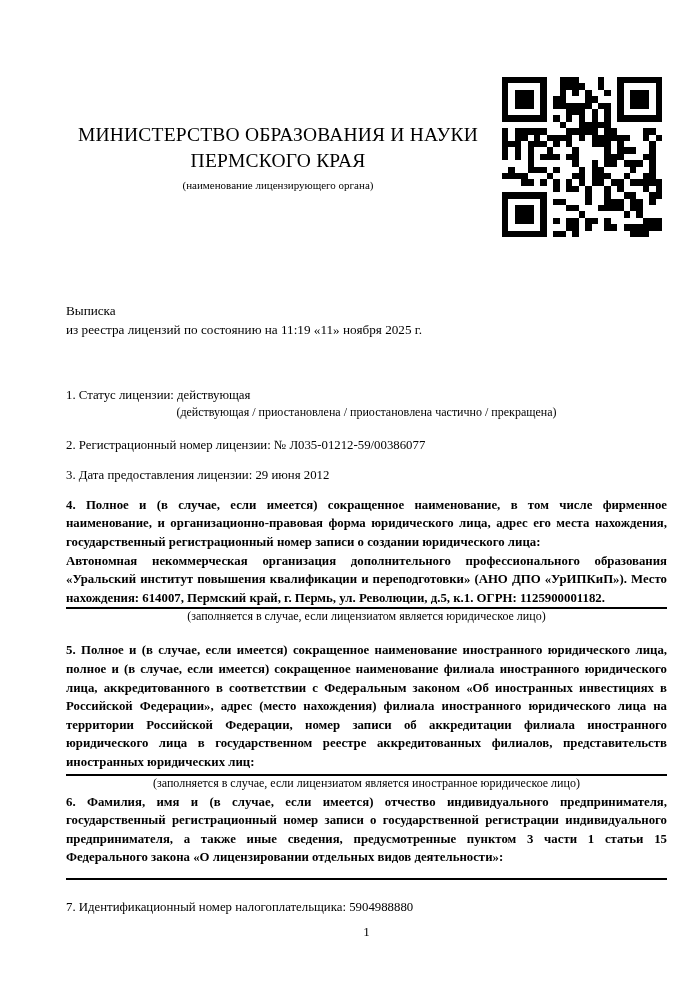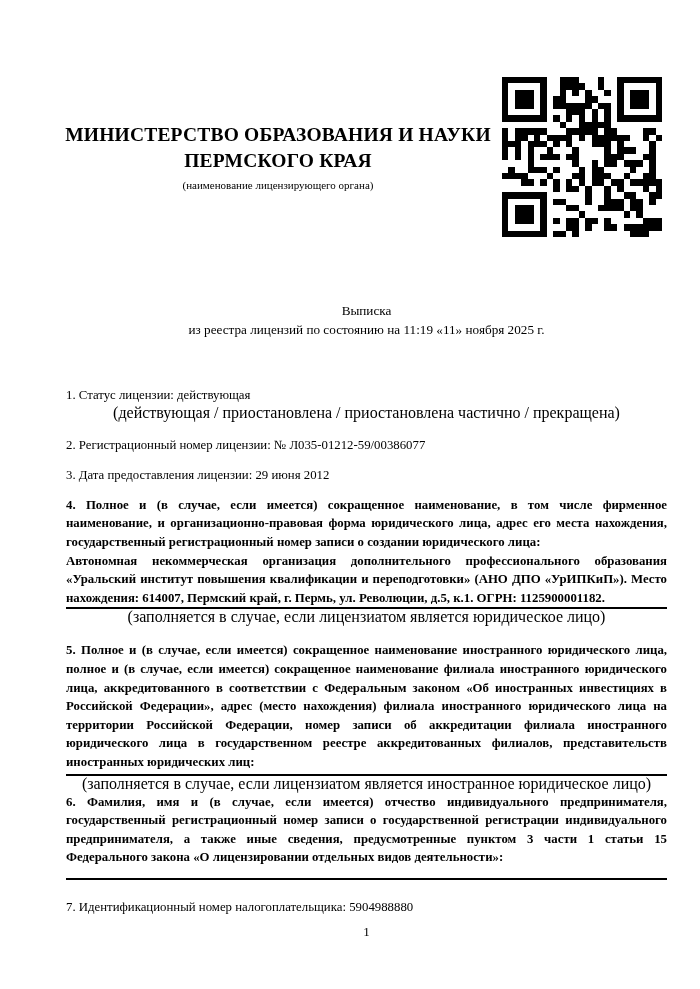--- a/index.html
+++ b/index.html
@@ -14,21 +14,21 @@
   }
   
   .ministry {
     position: absolute;
     top: 122px;
     left: 0;
     width: 556px;
     text-align: center;
   }
   .ministry-title {
-    font-weight: bold;
+    font-weight: normal;
     font-size: 19.5px;
     line-height: 26px;
     letter-spacing: 0.2px;
   }
   .ministry-caption {
     font-size: 11px;
     line-height: 14px;
     margin-top: 4px;
   }
   .qr {
@@ -42,38 +42,37 @@
     grid-template-rows: repeat(25, 1fr);
   }
   .qr .m { background: #ffffff; }
   .qr .m.b { background: #000000; }
   
   .doc-title {
     position: absolute;
     top: 302px;
     left: 66px;
     width: 601px;
-    text-align: center;
     font-size: 13.2px;
     line-height: 18.5px;
   }
   
   .content {
     position: absolute;
     top: 386px;
     left: 66px;
     width: 601px;
     font-size: 12.8px;
     line-height: 18.6px;
   }
   .row { white-space: nowrap; }
   .jp { text-align: justify; font-weight: bold; }
   .caption {
     text-align: center;
-    font-size: 16px;
+    font-size: 12px;
     line-height: 15px;
   }
   .hr {
     border-top: 2px solid #000000;
     height: 0;
     width: 100%;
   }
   .mt11 { margin-top: 11px; }
   .mt12 { margin-top: 12px; }
   .mt14 { margin-top: 2px; }

